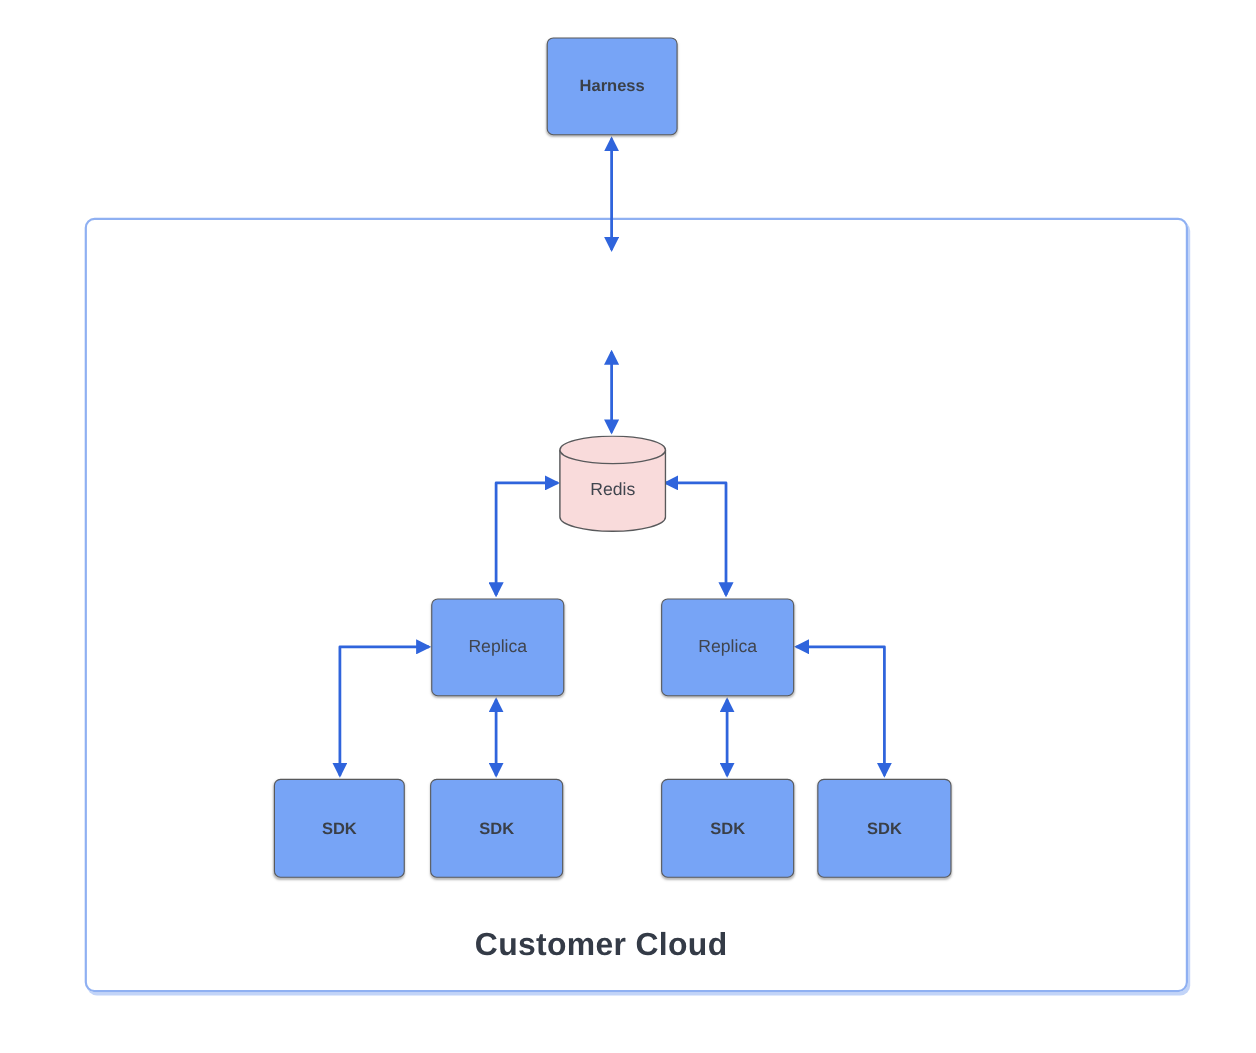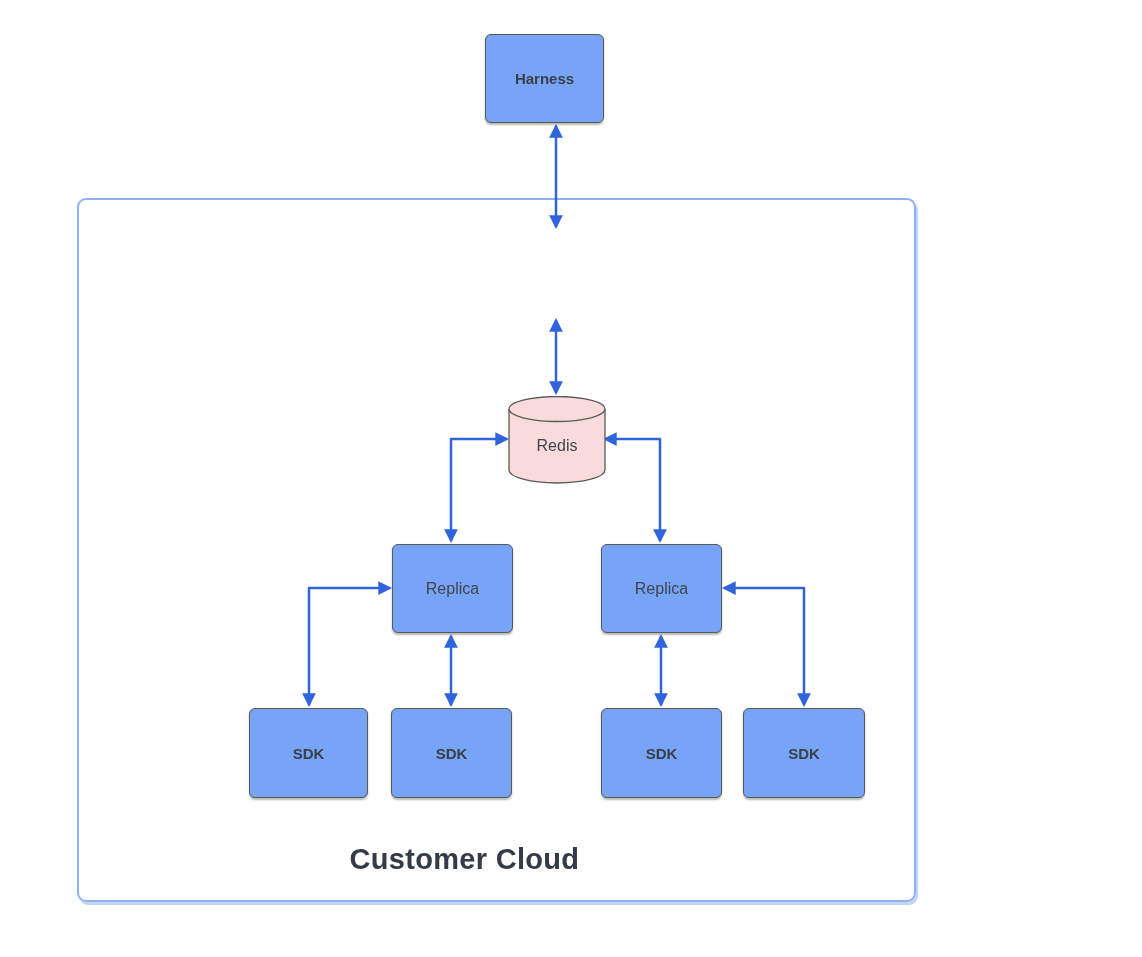--- a/index.html
+++ b/index.html
@@ -15,21 +15,21 @@
   html, body { background: #ffffff; }
   body {
     font-family: "Liberation Sans", sans-serif;
     width: 1142px; height: 957px;
     position: relative; overflow: hidden;
   }
   .canvas { position: absolute; inset: 0; width: 1142px; height: 957px; }
 
   .cloud-container {
     position: absolute;
-    left: 77px; top: 198px; width: 839px; height: 704px;
+    left: 77px; top: 198px; width: 1003px; height: 704px;
     border: 2.5px solid var(--container-border);
     border-radius: 9px;
     box-shadow: 2px 3px 0 rgba(143,176,242,0.55);
     background: transparent;
   }
   .cloud-title {
     position: absolute;
     left: 0; right: 64px; bottom: 24px;
     text-align: center;
     font-size: 29px; font-weight: bold;
@@ -72,21 +72,21 @@
     background: transparent;
     border: none;
     border-radius: 0;
     box-shadow: none;
   }
   .node.cylinder svg { position: absolute; inset: 0; }
   .node.cylinder .label {
     position: relative; z-index: 1; padding-top: 12px;
   }
 
-  #node-harness       { left: 485px; top:  34px; width: 119px; height: 89px; }
+  #node-harness       { left: 497px; top:  34px; width: 119px; height: 89px; }
   #node-primary       { left: 497px; top: 229px; width: 119px; height: 89px; }
   #node-redis         { left: 508px; top: 396px; width:  98px; height: 88px; }
   #node-replica-left  { left: 392px; top: 544px; width: 121px; height: 89px; }
   #node-replica-right { left: 601px; top: 544px; width: 121px; height: 89px; }
   #node-sdk-1         { left: 249px; top: 708px; width: 119px; height: 90px; }
   #node-sdk-2         { left: 391px; top: 708px; width: 121px; height: 90px; }
   #node-sdk-3         { left: 601px; top: 708px; width: 121px; height: 90px; }
   #node-sdk-4         { left: 743px; top: 708px; width: 122px; height: 90px; }
 </style>
 </head>

